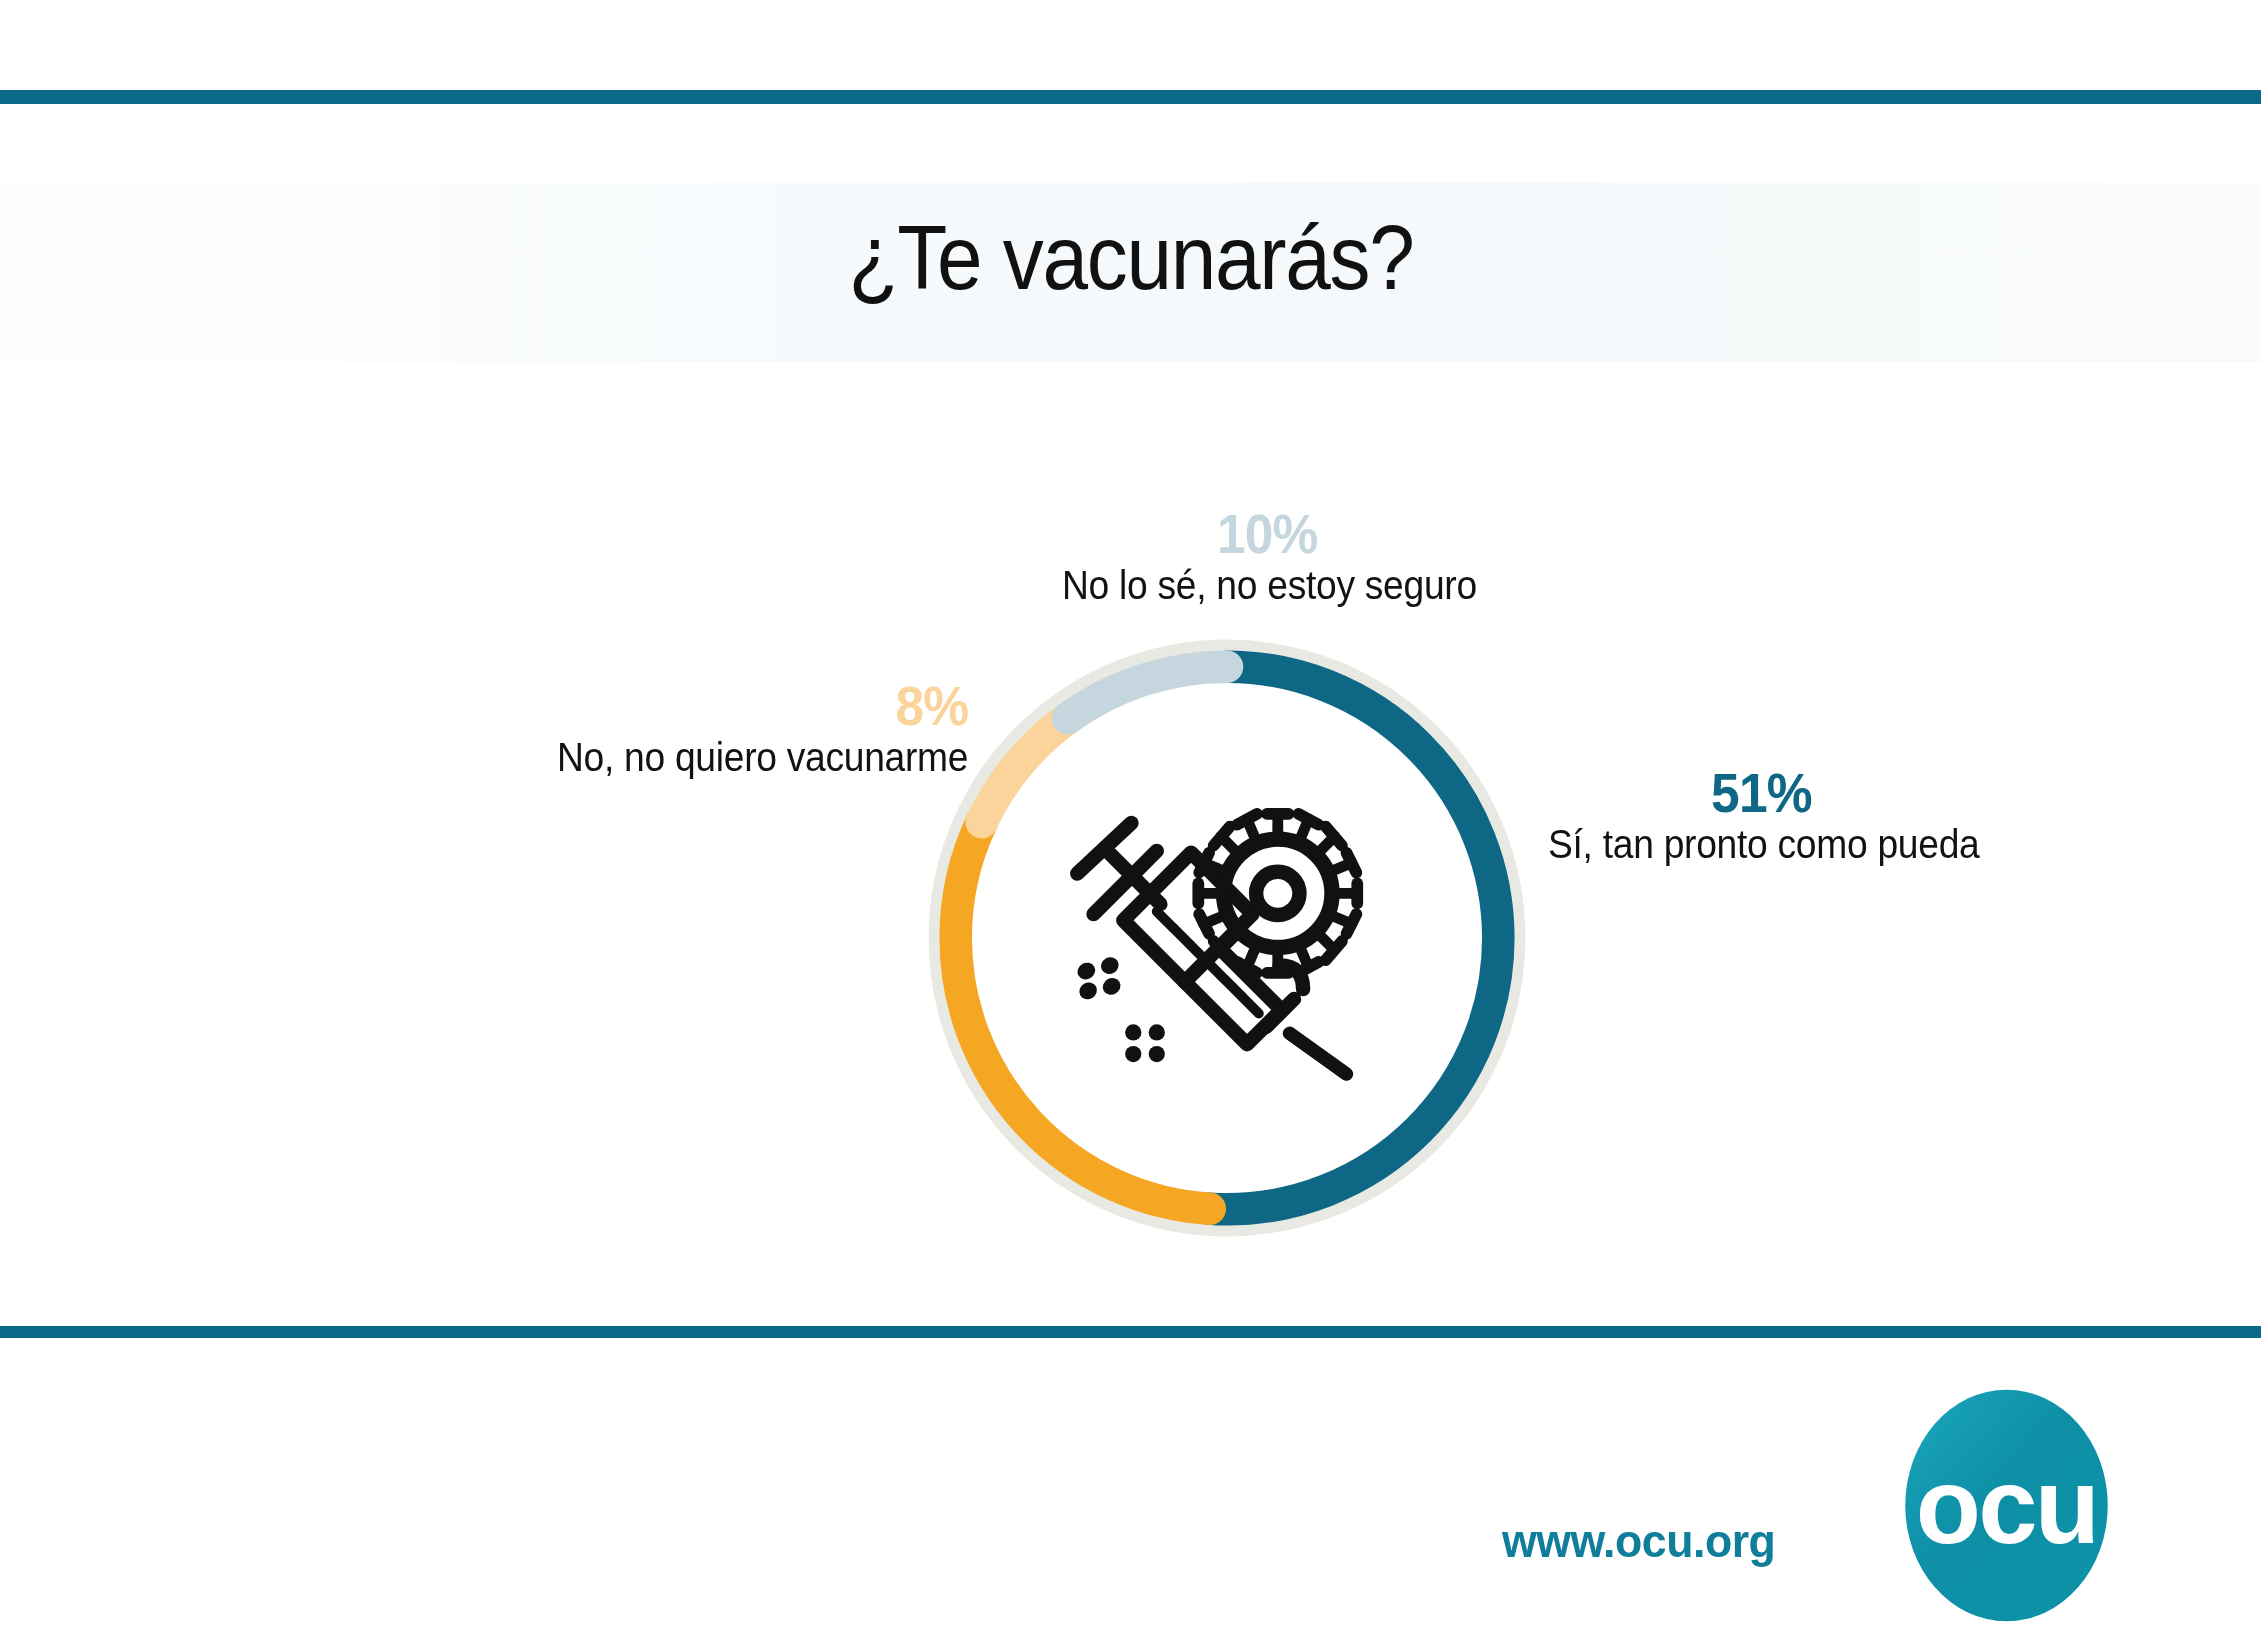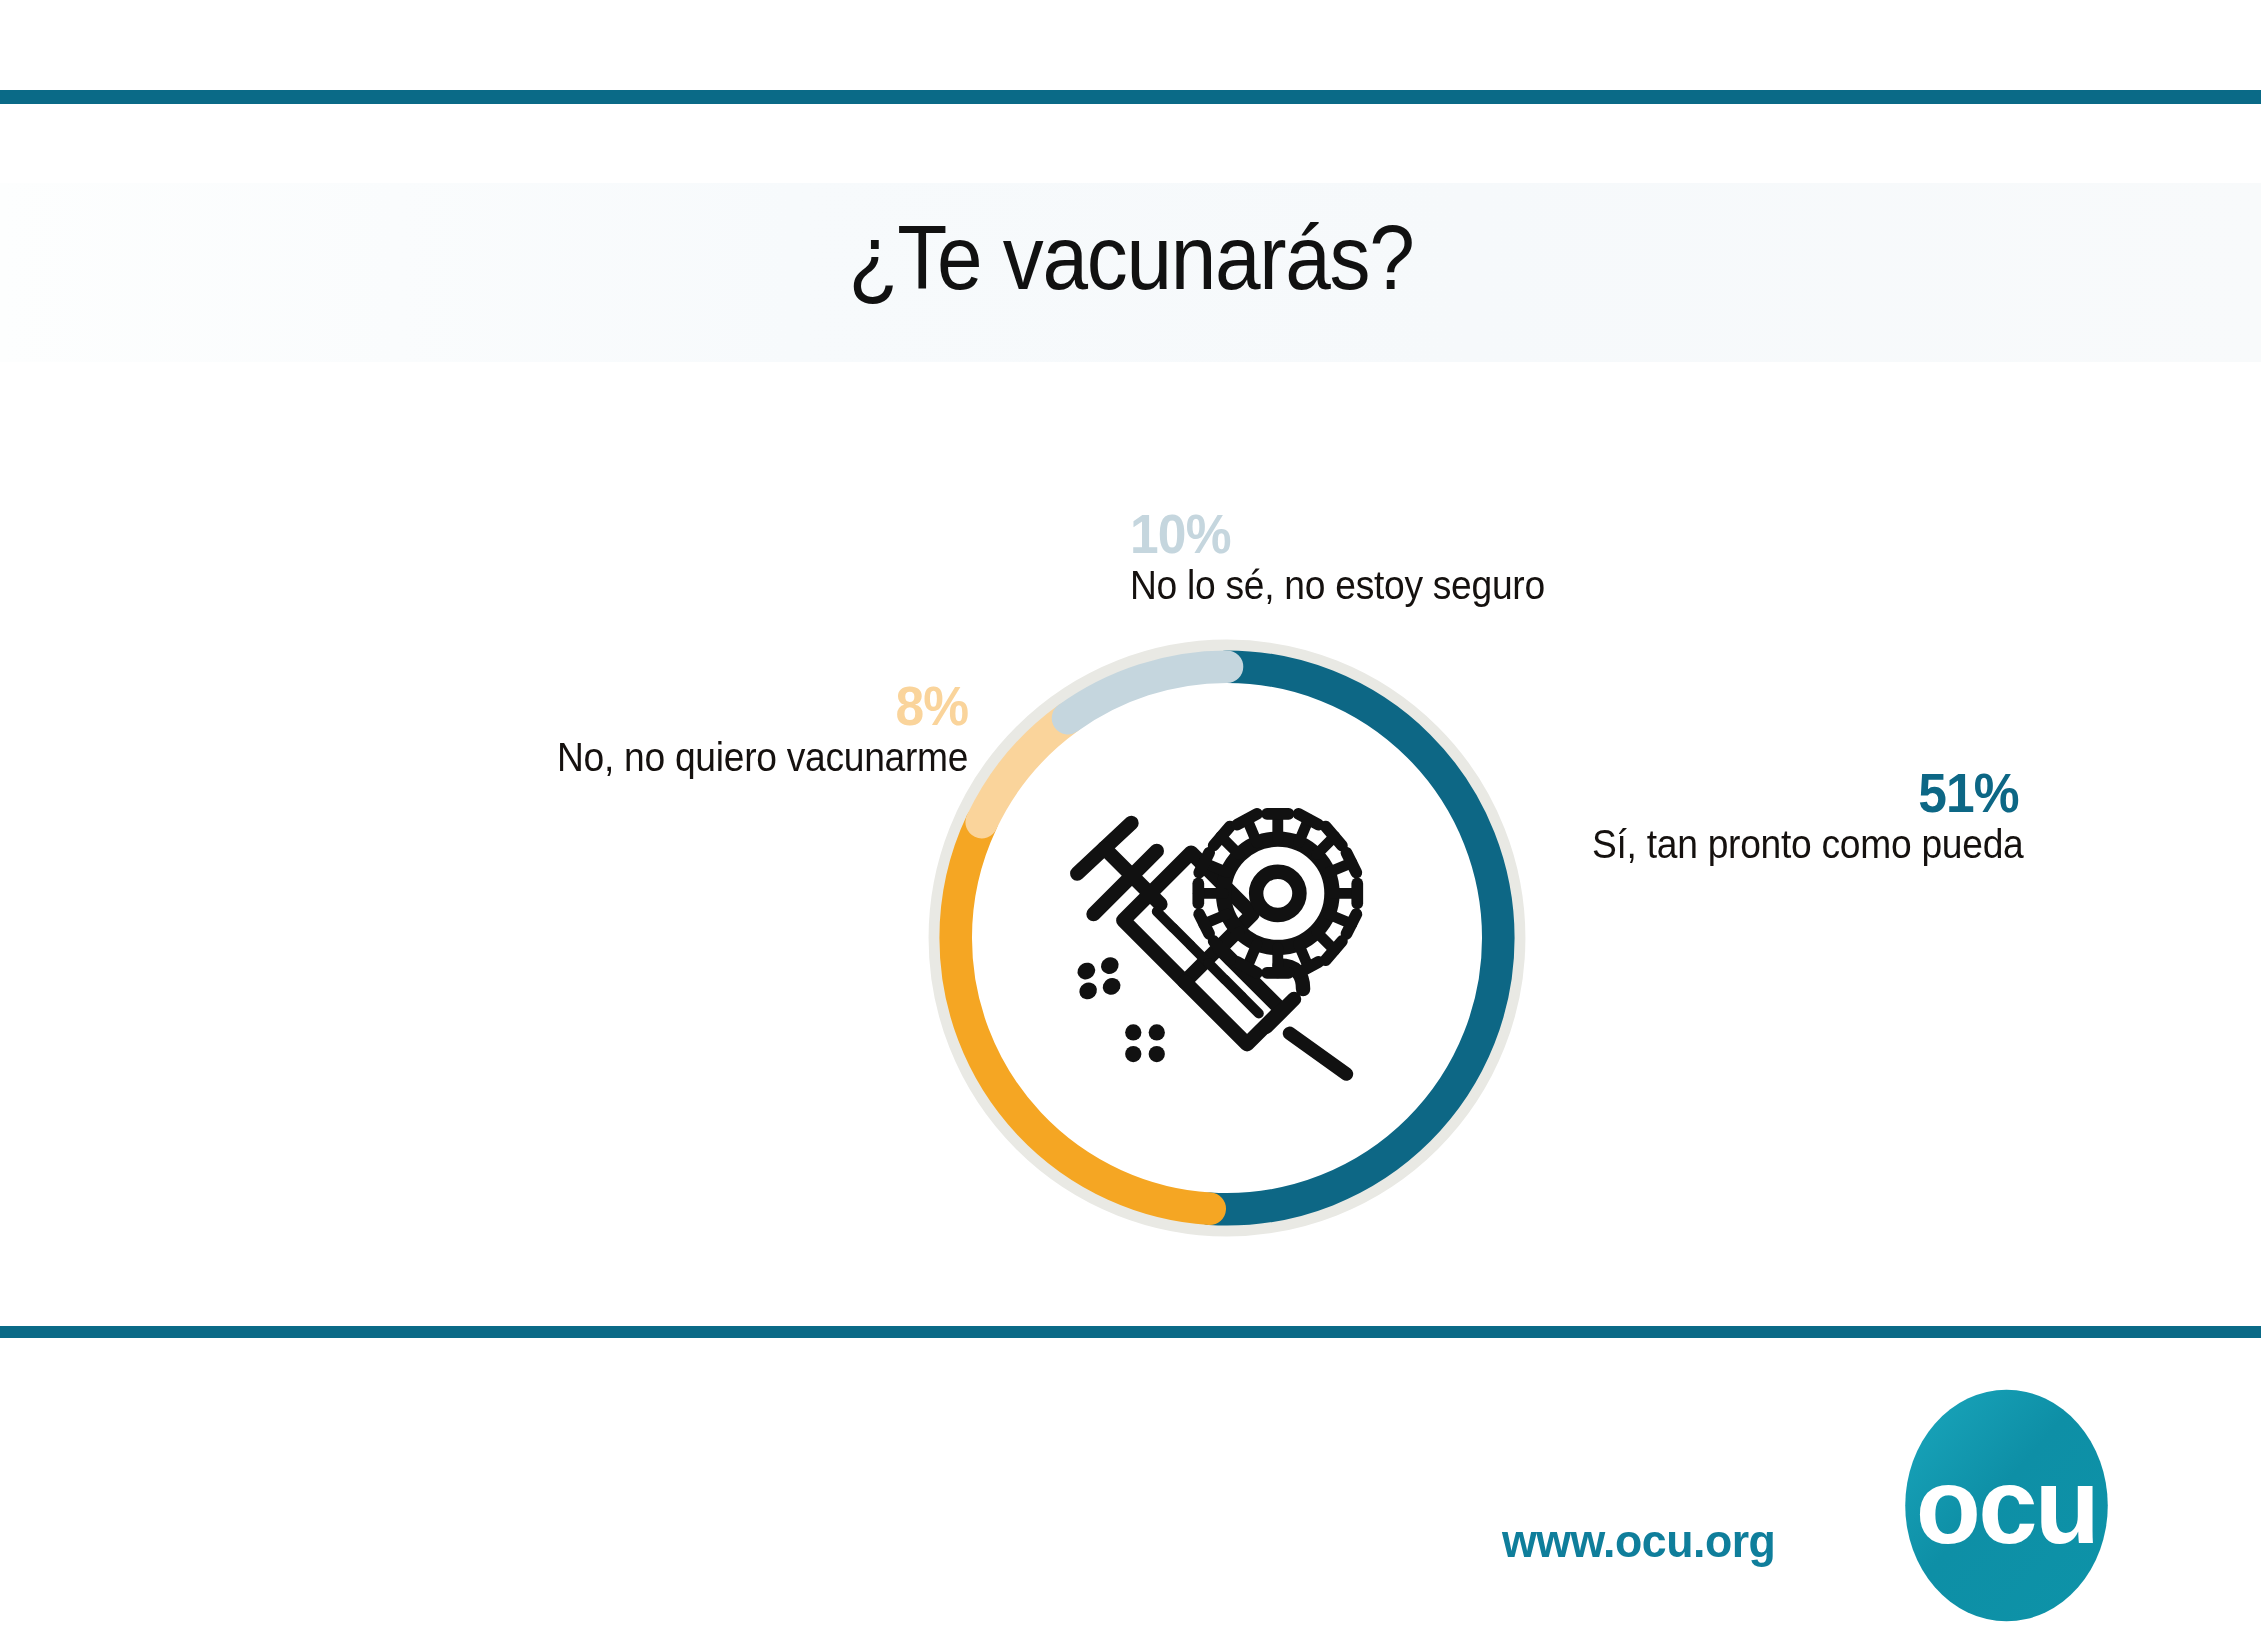--- a/index.html
+++ b/index.html
@@ -81,25 +81,25 @@
     line-height:1.16;
     color:#15110f;
     letter-spacing:-0.3px;
     transform:scaleX(0.93);
     transform-origin:left top;
     white-space:pre-line;
   }
   .callout.right-anchor .lbl { transform-origin:right top; }
 
   
-  .c-unsure { left:1130px; top:505px; text-align:left; }
+  .c-unsure { left:1062px; top:505px; text-align:center; }
   .c-unsure .pct { color:#c5d6de; }
 
   
-  .c-asap { left:1592px; top:764px; text-align:right; }
+  .c-asap { left:1548px; top:764px; text-align:center; }
   .c-asap .pct { color:#0d6785; }
 
   
   .c-no { right:1294px; top:677px; text-align:right; }
   .c-no .pct { color:#fad49b; }
 
   
   .c-wait { right:1361px; top:982px; text-align:right; }
   .c-wait .pct { color:#f5a623; }
 

